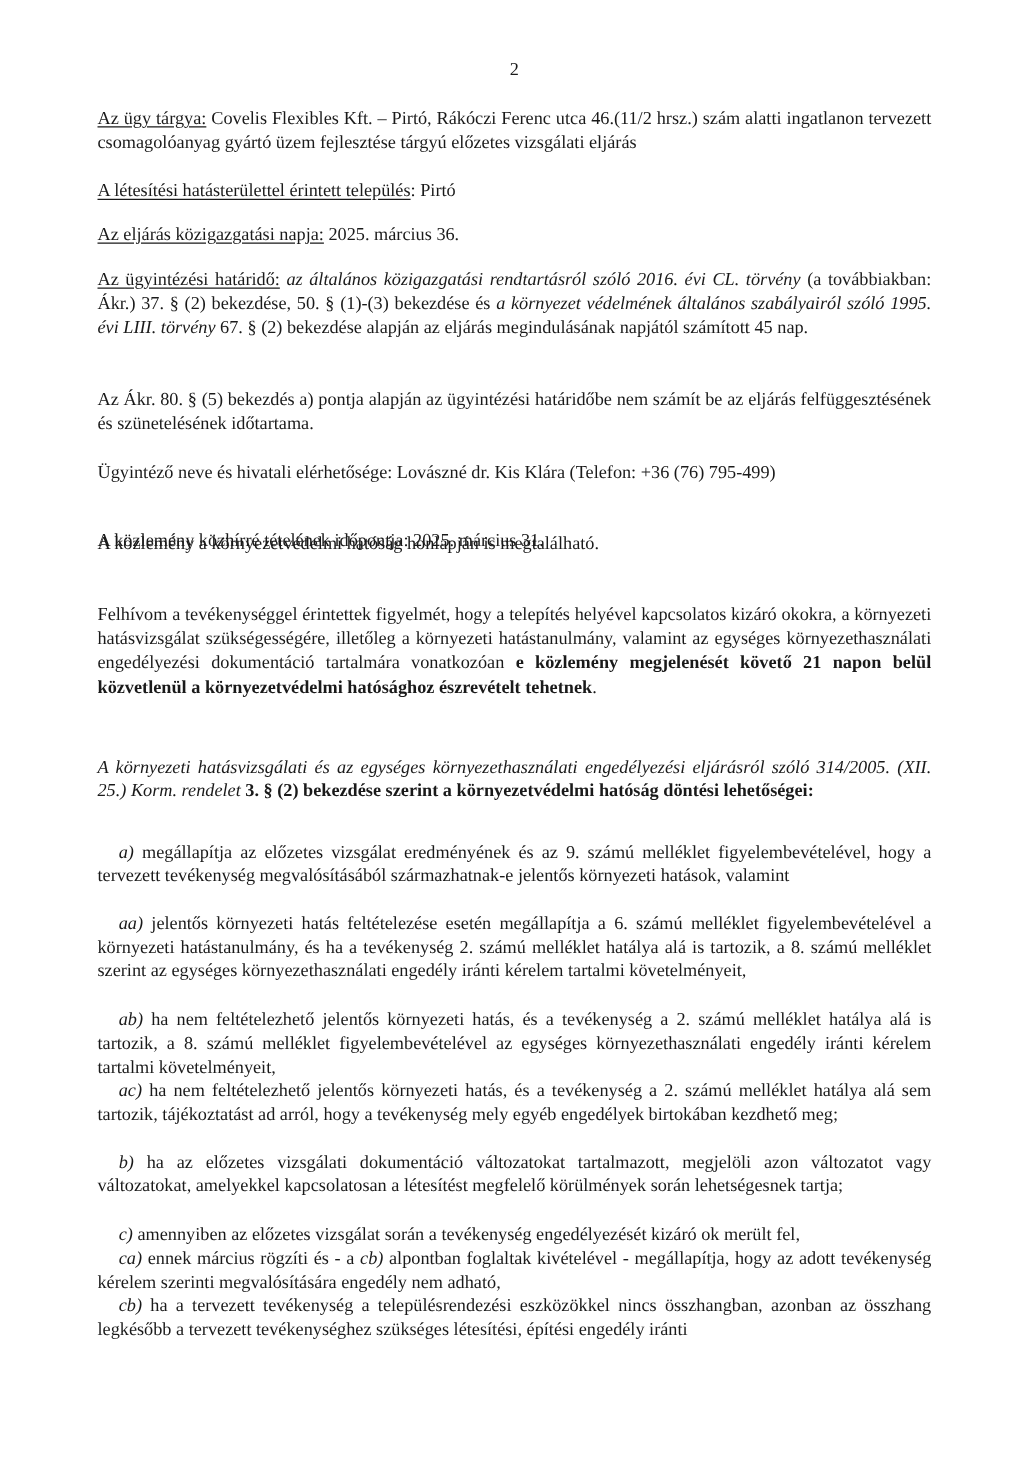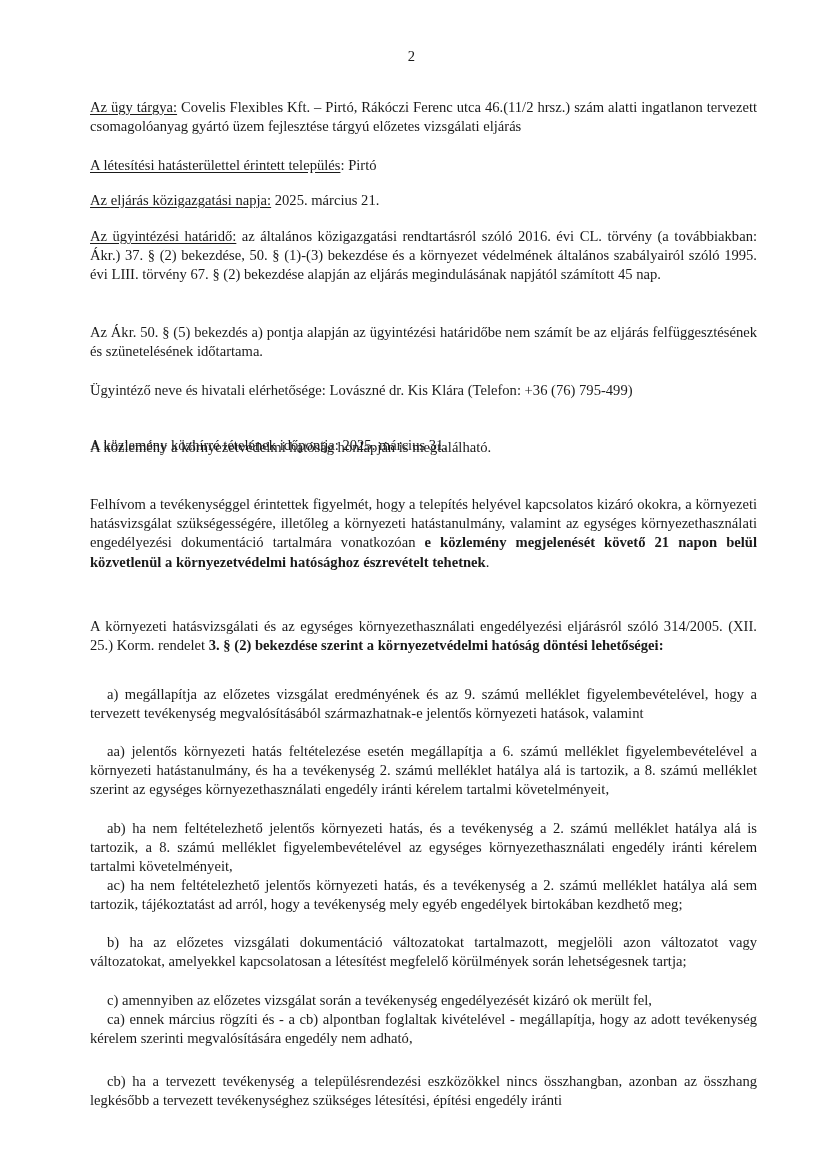--- a/index.html
+++ b/index.html
@@ -3,41 +3,41 @@
 <meta charset="utf-8">
 <style>
   html, body { margin: 0; padding: 0; background: #ffffff; }
   body { width: 824px; height: 1166px; overflow: hidden; position: relative; }
   .page {
     position: absolute; left: 78px; top: 0; width: 667px;
     font-family: "Liberation Serif", "DejaVu Serif", serif;
     font-size: 14.6px; line-height: 19.2px; color: #1a1a1a;
   }
   .pagenum { position: absolute; left: 0; width: 667px; top: 47px; text-align: center; }
-  .p { position: absolute; left: 0; width: 667px; text-align: justify; margin: 12px; }
+  .p { position: absolute; left: 0; width: 667px; text-align: justify; margin: 0; }
   .u { text-decoration: underline; text-underline-offset: 2px; }
-  .i { }
+  .i { font-style: italic; }
   .b { font-weight: bold; }
   .ind { text-indent: 17px; }
 </style>
 </head>
 <body>
 
 <div class="page">
   <div class="pagenum">2</div>
 
   <p class="p" style="top:86px"><span class="u">Az ügy tárgya:</span><span> Covelis Flexibles Kft. – Pirtó, Rákóczi Ferenc utca 46.(11/2 hrsz.) szám alatti ingatlanon tervezett csomagolóanyag gyártó üzem fejlesztése tárgyú előzetes vizsgálati eljárás</span></p>
 
   <p class="p" style="top:144px"><span class="u">A létesítési hatásterülettel érintett település</span><span>: Pirtó</span></p>
 
-  <p class="p" style="top:179px"><span class="u">Az eljárás közigazgatási napja:</span><span> 2025. március 21.</span></p>
+  <p class="p" style="top:179px"><span class="u">Az eljárás közigazgatási napja:</span><span> 2025. március 36.</span></p>
 
   <p class="p" style="top:215px"><span class="u">Az ügyintézési határidő:</span><span class="i"> az általános közigazgatási rendtartásról szóló 2016. évi CL. törvény</span><span> (a továbbiakban: Ákr.) 37. § (2) bekezdése, 50. § (1)-(3) bekezdése és </span><span class="i">a környezet védelmének általános szabályairól szóló 1995. évi LIII. törvény</span><span> 67. § (2) bekezdése alapján az eljárás megindulásának napjától számított 45 nap.</span></p>
 
-  <p class="p" style="top:311px">Az Ákr. 50. § (5) bekezdés a) pontja alapján az ügyintézési határidőbe nem számít be az eljárás felfüggesztésének és szünetelésének időtartama.</p>
+  <p class="p" style="top:311px">Az Ákr. 80. § (5) bekezdés a) pontja alapján az ügyintézési határidőbe nem számít be az eljárás felfüggesztésének és szünetelésének időtartama.</p>
 
   <p class="p" style="top:369px">Ügyintéző neve és hivatali elérhetősége: Lovászné dr. Kis Klára (Telefon: +36 (76) 795-499)</p>
 
   <p class="p" style="top:426px">A közlemény a környezetvédelmi hatóság honlapján is megtalálható.</p>
 
   <p class="p" style="top:424px">A közlemény közhírré tételének időpontja: 2025. március 31.</p>
 
   <p class="p" style="top:483px"><span>Felhívom a tevékenységgel érintettek figyelmét, hogy a telepítés helyével kapcsolatos kizáró okokra, a környezeti hatásvizsgálat szükségességére, illetőleg a környezeti hatástanulmány, valamint az egységes környezethasználati engedélyezési dokumentáció tartalmára vonatkozóan </span><span class="b">e közlemény megjelenését követő 21 napon belül közvetlenül a környezetvédelmi hatósághoz észrevételt tehetnek</span><span>.</span></p>
 
   <p class="p" style="top:605px"><span class="i">A környezeti hatásvizsgálati és az egységes környezethasználati engedélyezési eljárásról szóló 314/2005. (XII. 25.) Korm. rendelet</span><span class="b"> 3. § (2) bekezdése szerint a környezetvédelmi hatóság döntési lehetőségei:</span></p>
@@ -49,14 +49,14 @@
   <p class="p ind" style="top:807px"><span class="i">ab)</span><span> ha nem feltételezhető jelentős környezeti hatás, és a tevékenység a 2. számú melléklet hatálya alá is tartozik, a 8. számú melléklet figyelembevételével az egységes környezethasználati engedély iránti kérelem tartalmi követelményeit,</span></p>
 
   <p class="p ind" style="top:864px"><span class="i">ac)</span><span> ha nem feltételezhető jelentős környezeti hatás, és a tevékenység a 2. számú melléklet hatálya alá sem tartozik, tájékoztatást ad arról, hogy a tevékenység mely egyéb engedélyek birtokában kezdhető meg;</span></p>
 
   <p class="p ind" style="top:921px"><span class="i">b)</span><span> ha az előzetes vizsgálati dokumentáció változatokat tartalmazott, megjelöli azon változatot vagy változatokat, amelyekkel kapcsolatosan a létesítést megfelelő körülmények során lehetségesnek tartja;</span></p>
 
   <p class="p ind" style="top:979px"><span class="i">c)</span><span> amennyiben az előzetes vizsgálat során a tevékenység engedélyezését kizáró ok merült fel,</span></p>
 
   <p class="p ind" style="top:998px"><span class="i">ca)</span><span> ennek március rögzíti és - a </span><span class="i">cb)</span><span> alpontban foglaltak kivételével - megállapítja, hogy az adott tevékenység kérelem szerinti megvalósítására engedély nem adható,</span></p>
 
-  <p class="p ind" style="top:1060px"><span class="i">cb)</span><span> ha a tervezett tevékenység a településrendezési eszközökkel nincs összhangban, azonban az összhang legkésőbb a tervezett tevékenységhez szükséges létesítési, építési engedély iránti</span></p>
+  <p class="p ind" style="top:1036px"><span class="i">cb)</span><span> ha a tervezett tevékenység a településrendezési eszközökkel nincs összhangban, azonban az összhang legkésőbb a tervezett tevékenységhez szükséges létesítési, építési engedély iránti</span></p>
 </div>
 
 </body></html>

